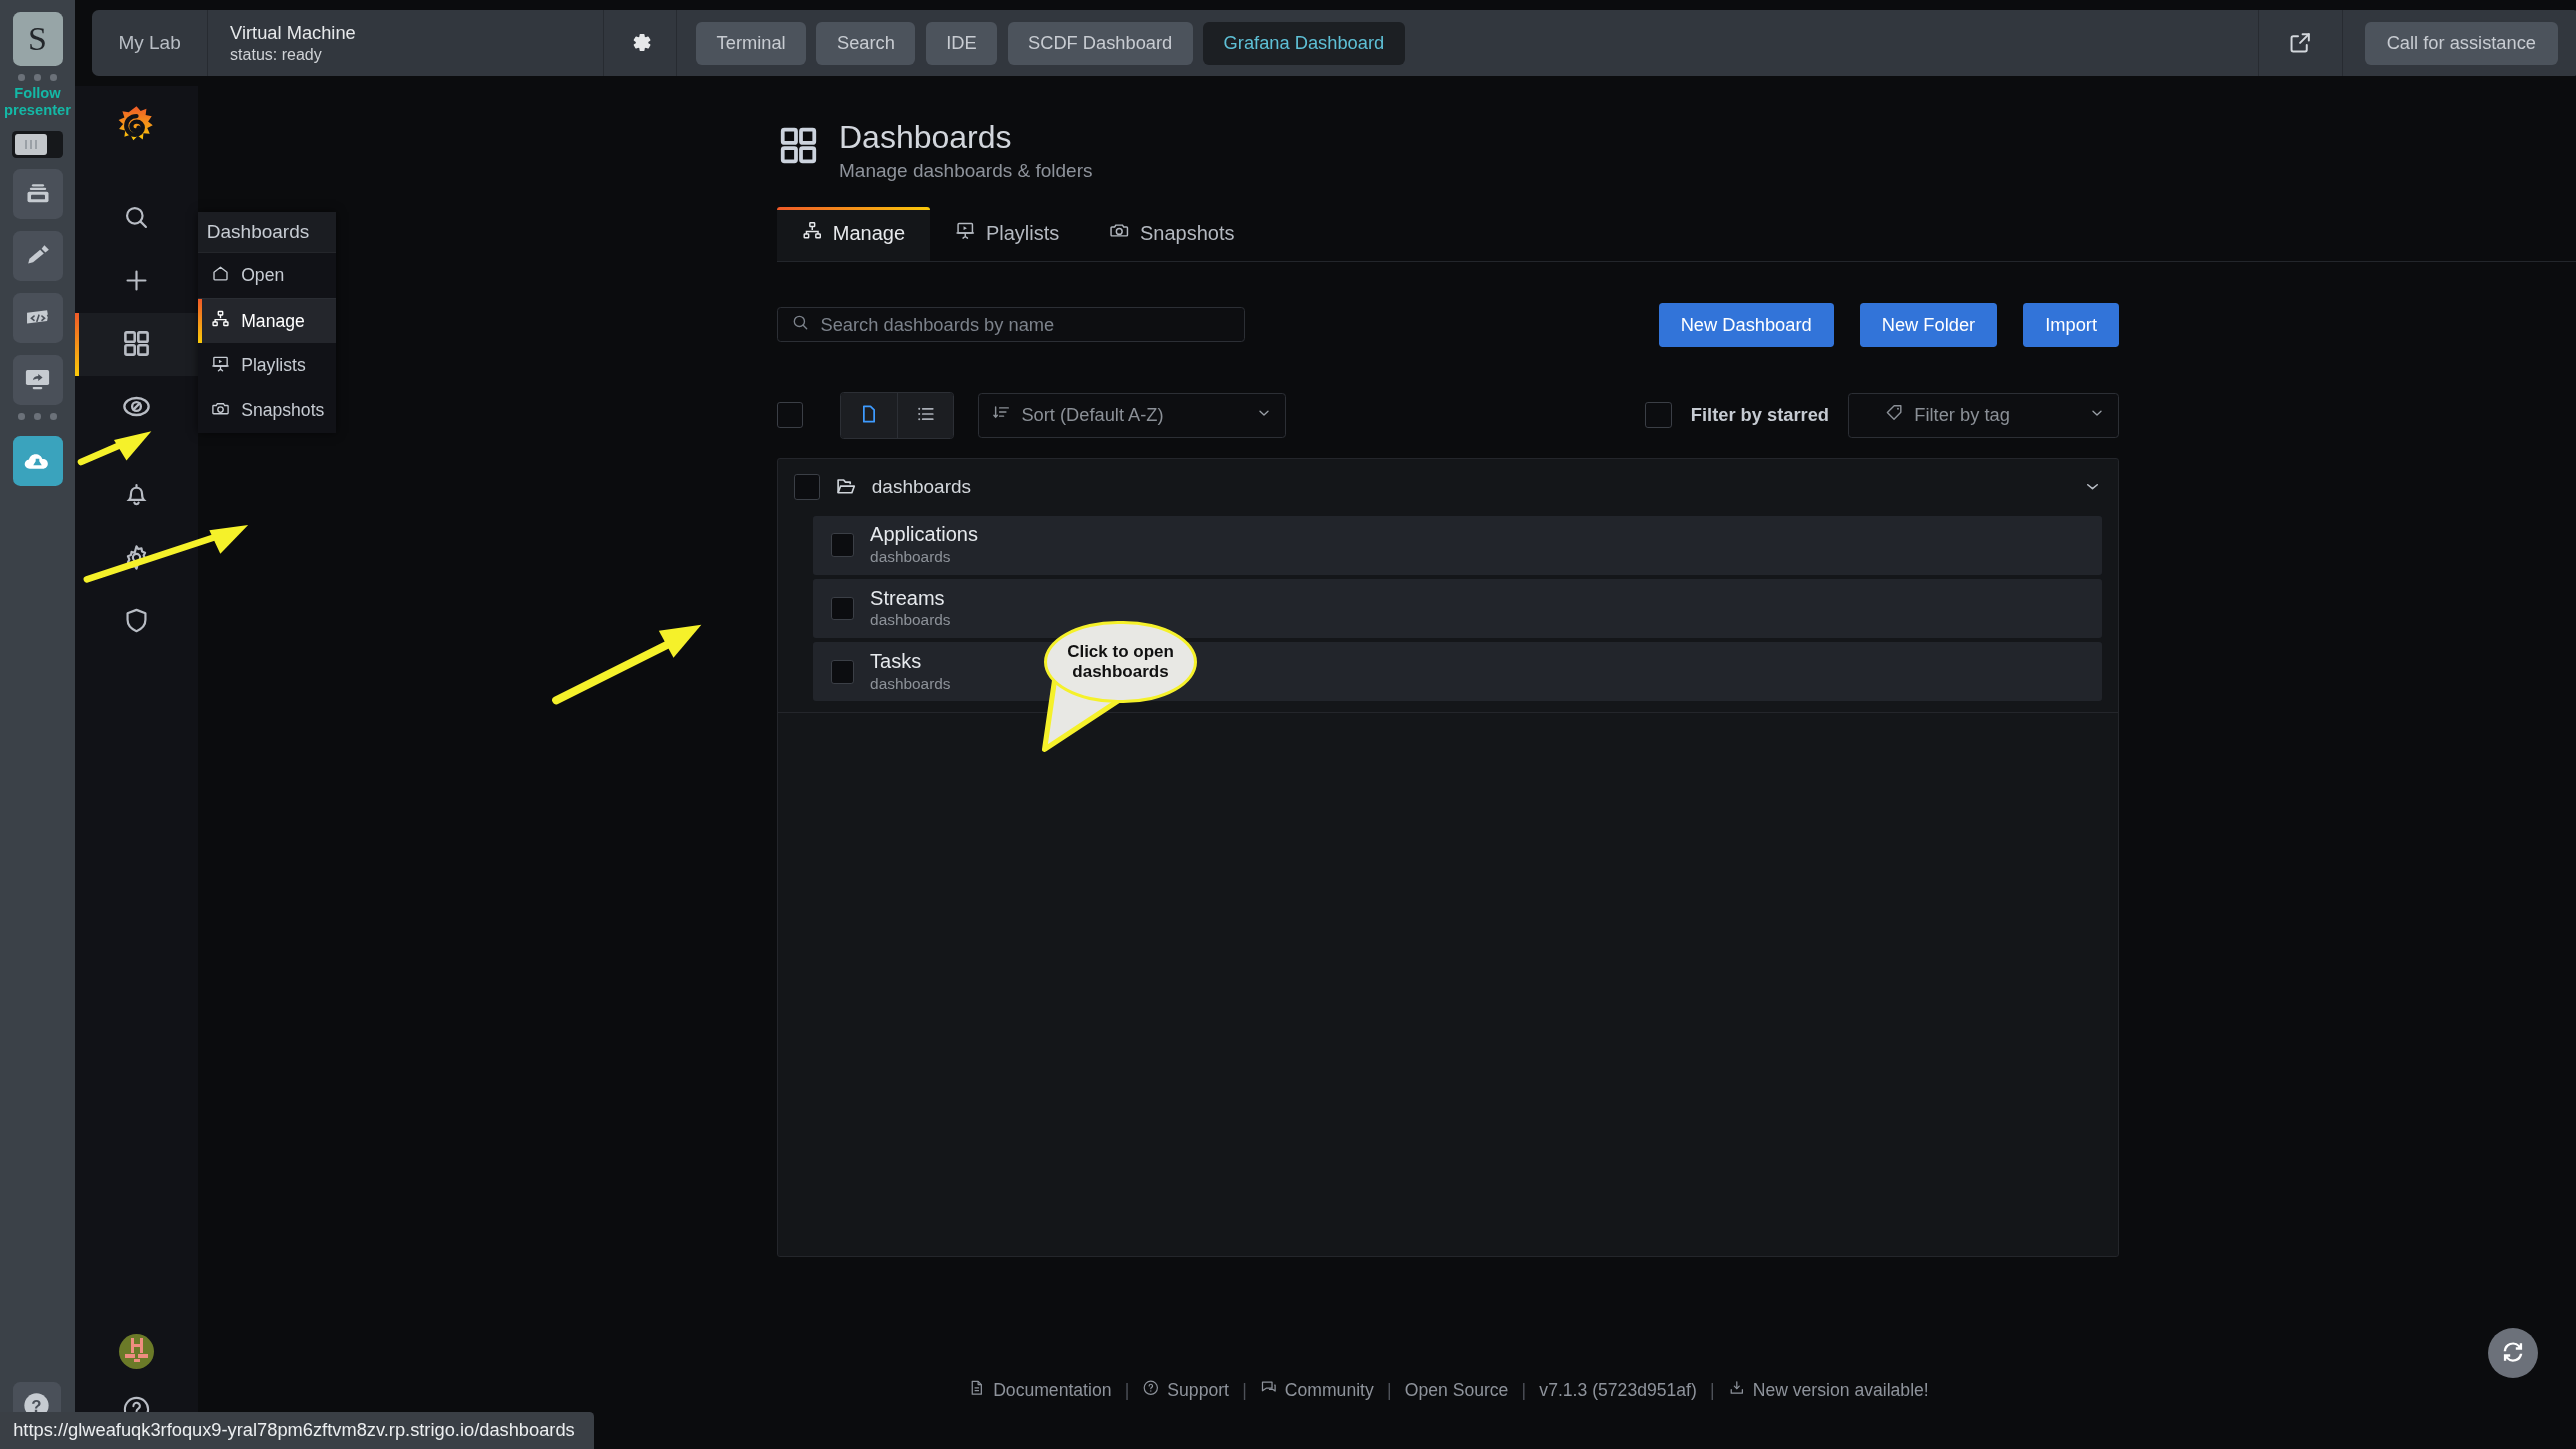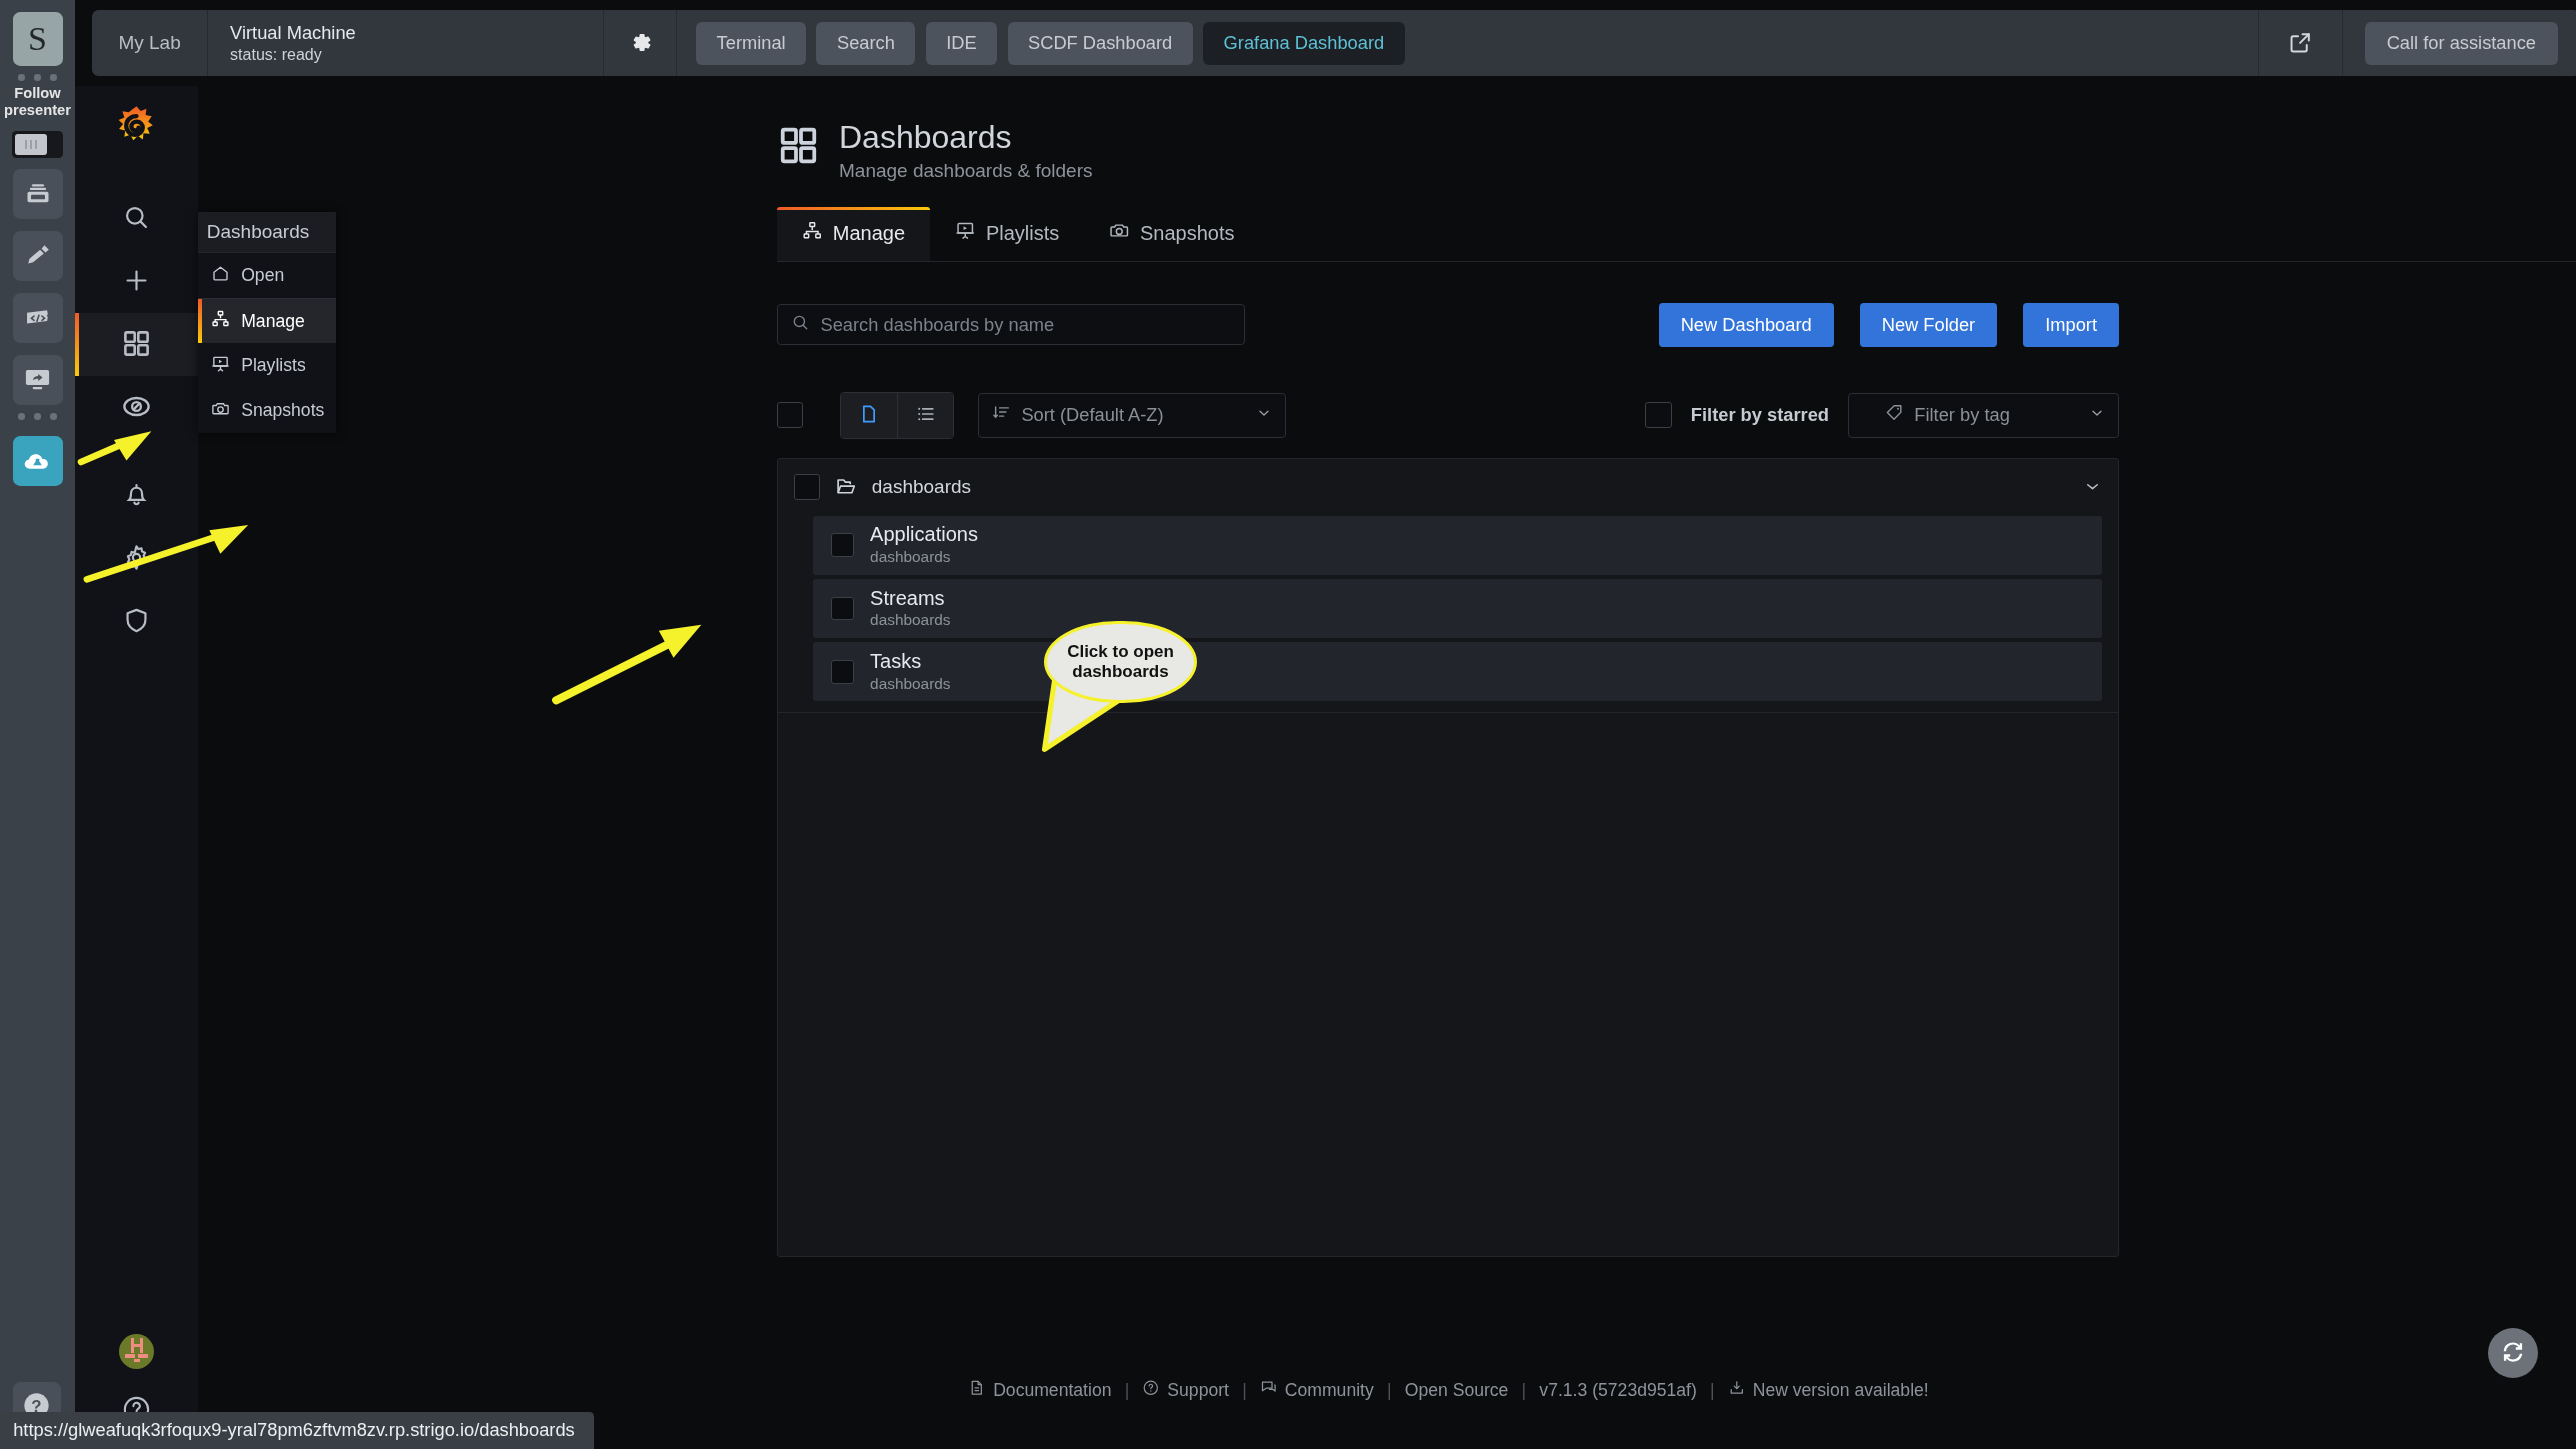--- a/index.html
+++ b/index.html
@@ -18,21 +18,21 @@
     padding-top: 11.7px; z-index: 40;
   }
   .strigo-logo {
     width: 50px; height: 54px; background: #97a5a7; border-radius: 7.3px;
     display: flex; align-items: center; justify-content: center;
     font-size: 34px; color: #23272b; font-family: "Liberation Serif", serif;
   }
   .rail-dots { display: flex; gap: 9.5px; margin: 8.8px 0 4.4px; }
   .rail-dots i { width: 6.6px; height: 6.6px; border-radius: 50%; background: #6b7179; display: block; }
   .follow-label {
-    font-size: 14.7px; line-height: 1.12; font-weight: bold; color: #e5e5e5; text-align: center;
+    font-size: 14.7px; line-height: 1.12; font-weight: bold; color: #14b8a6; text-align: center;
     margin-bottom: 13px;
   }
   .follow-toggle {
     width: 51px; height: 26.4px; background: #16181b; border-radius: 4.4px;
     display: flex; align-items: center; padding: 2.9px;
   }
   .follow-knob {
     width: 32px; height: 20.5px; background: #c3c7cb; border-radius: 2.9px;
     display: flex; align-items: center; justify-content: center; gap: 2.9px;
   }
@@ -155,21 +155,21 @@
   .ph-tab.active { background: #141619; color: #e7e9ec; border-radius: 3.7px 3.7px 0 0; }
   .ph-tab.active::before {
     content: ""; position: absolute; left: 0; top: 0; right: 0; height: 2.9px;
     background: linear-gradient(90deg, #f05a28, #fbca0a);
     border-radius: 3.7px 3.7px 0 0;
   }
 
   .sr-wrap { margin: 41px 0 0 579px; width: 1342px; }
   .sr-top { display: flex; align-items: center; }
   .sr-input {
-    width: 468px; height: 41px; background: #0d0e11; border: 0.7px solid #2c2f35;
+    width: 468px; height: 35px; background: #0d0e11; border: 0.7px solid #2c2f35;
     border-radius: 3.7px; display: flex; align-items: center; gap: 10.3px; padding: 0 13.2px;
     color: #7c828b; font-size: 18.3px;
   }
   .sr-actions { margin-left: auto; display: flex; gap: 26px; }
   .btn-primary {
     background: #3274d9; color: #ffffff; font-size: 18.3px; border-radius: 3.7px;
     padding: 11px 22px; white-space: nowrap;
   }
 
   .filters { display: flex; align-items: center; margin-top: 45px; }

